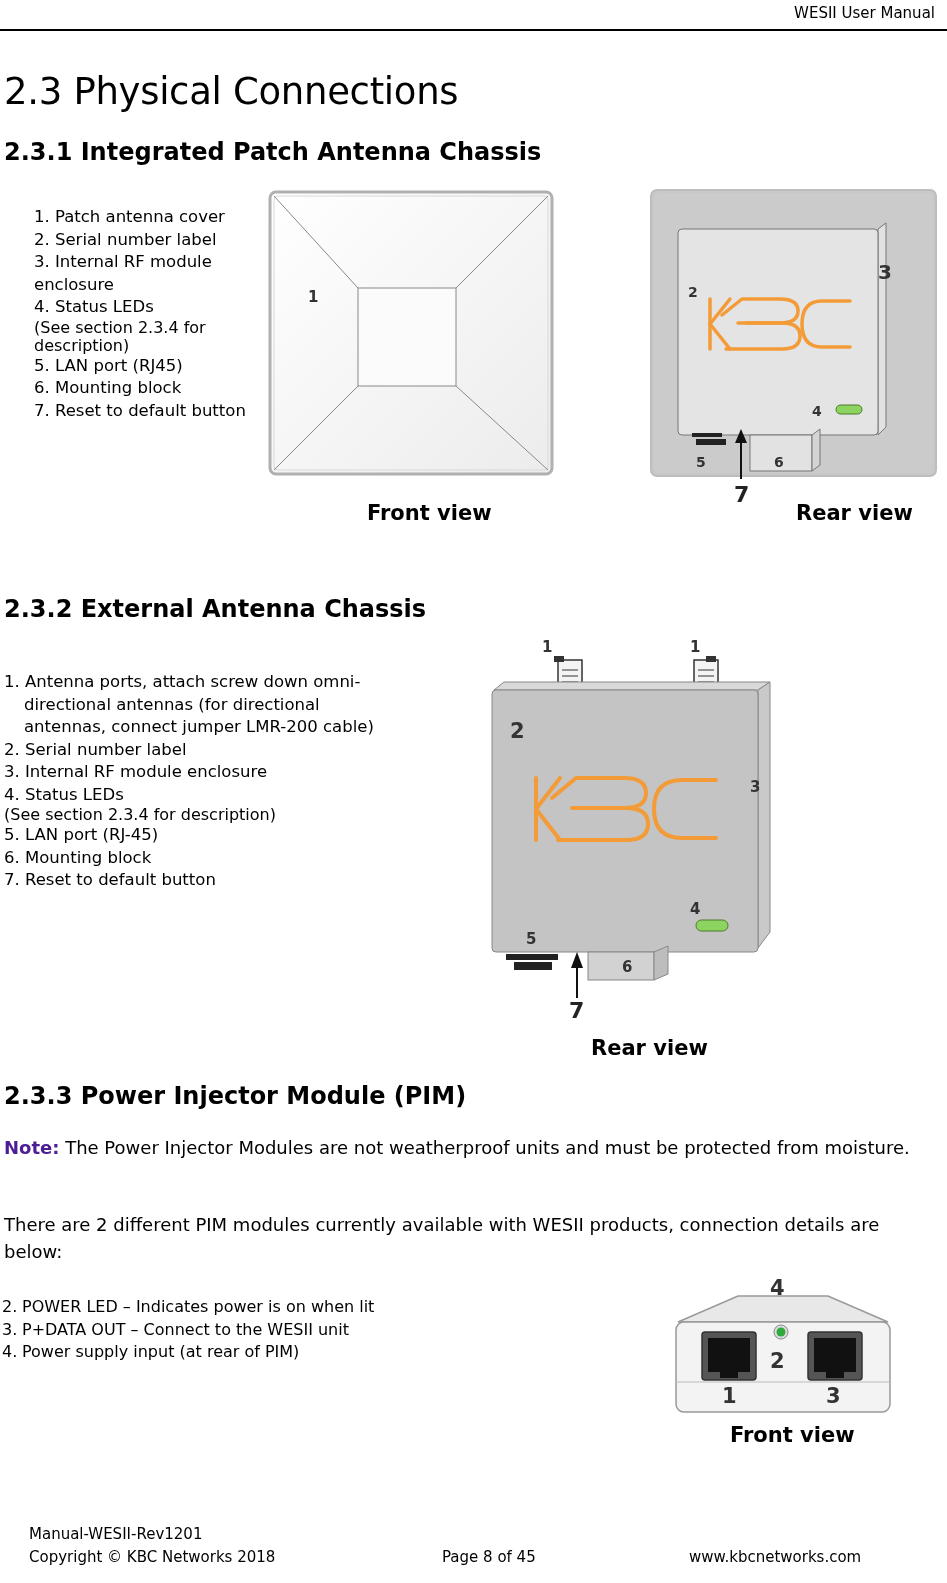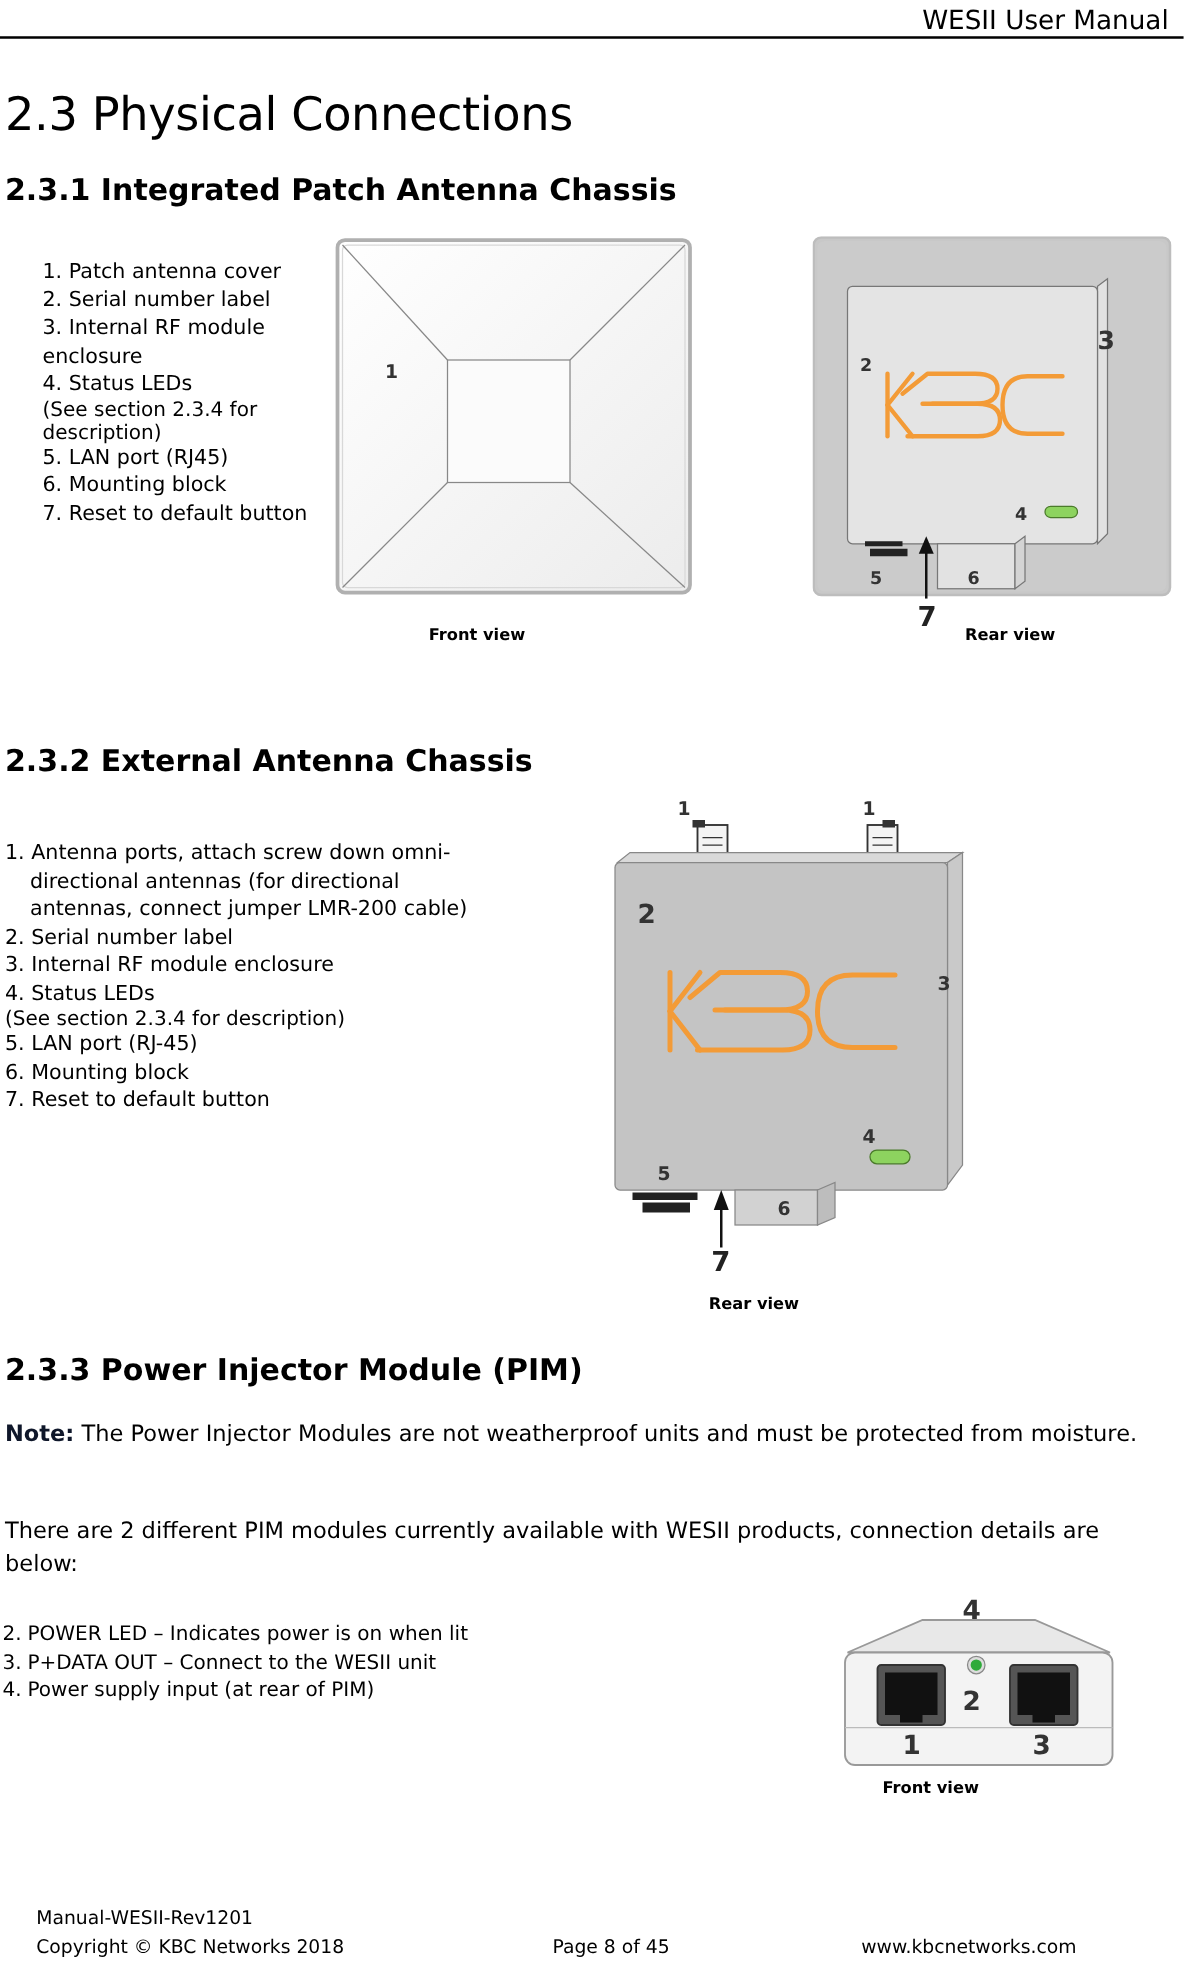--- a/index.html
+++ b/index.html
@@ -1,31 +1,31 @@
 <!DOCTYPE html>
 <html><head>
 <meta charset="utf-8">
 <style>
   html, body { margin: 0; padding: 0; background: #ffffff; }
   body {
     width: 947px; height: 1583px; position: relative; overflow: hidden;
     font-family: "DejaVu Sans", sans-serif; color: #000;
   }
   .abs { position: absolute; }
-  .hdr-title { right: 12px; top: 4px; font-size: 21px; }
+  .hdr-title { right: 12px; top: 4px; font-size: 15px; }
   .hdr-rule { left: 0; right: 0; top: 29px; height: 0; border-top: 2px solid #000; }
   .h2 { left: 4px; top: 70px; font-size: 37px; font-family: "DejaVu Sans", sans-serif; letter-spacing: -0.3px; }
   .h3 { font-size: 24px; font-weight: bold; }
   .list { font-size: 16.5px; line-height: 22.5px; }
   .list .small { font-size: 16px; line-height: 18px; display: block; }
   .list .item { display: block; }
   .list .indent { display: block; padding-left: 20px; }
-  .caption { font-size: 13px; font-weight: bold; }
+  .caption { font-size: 21px; font-weight: bold; margin-left: 24px; }
   .para { font-size: 18px; line-height: 27px; }
-  .note-label { color: #0f172a; font-weight: bold; }
+  .note-label { color: #4c1d95; font-weight: bold; }
   .footer { font-size: 15px; line-height: 20px; margin-left: 25px; }
   .pim-list { font-size: 16px; line-height: 22.5px; }
   .pim-list .row { display: block; }
   .pim-list .n { display: inline-block; width: 20px; }
 </style>
 </head>
 <body>
 
 <div class="abs hdr-title">WESII User Manual</div>
 <div class="abs hdr-rule"></div>

